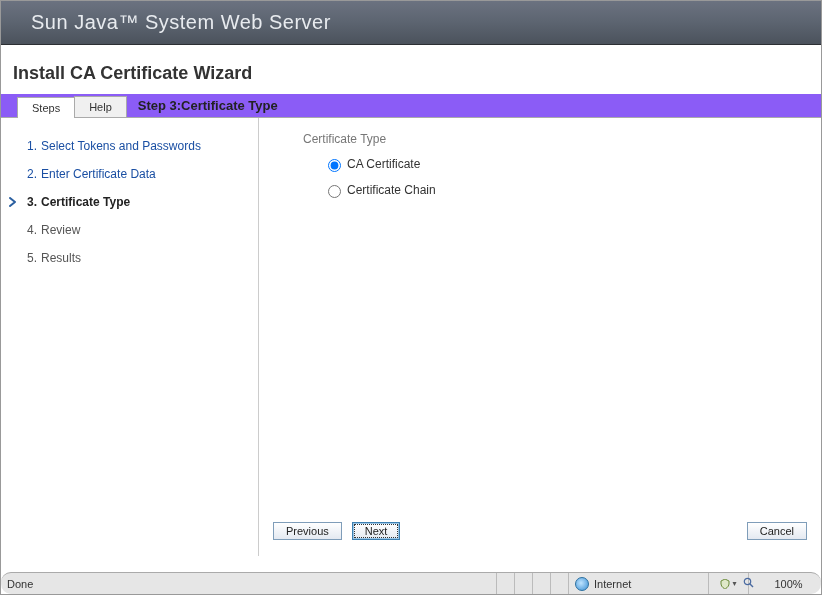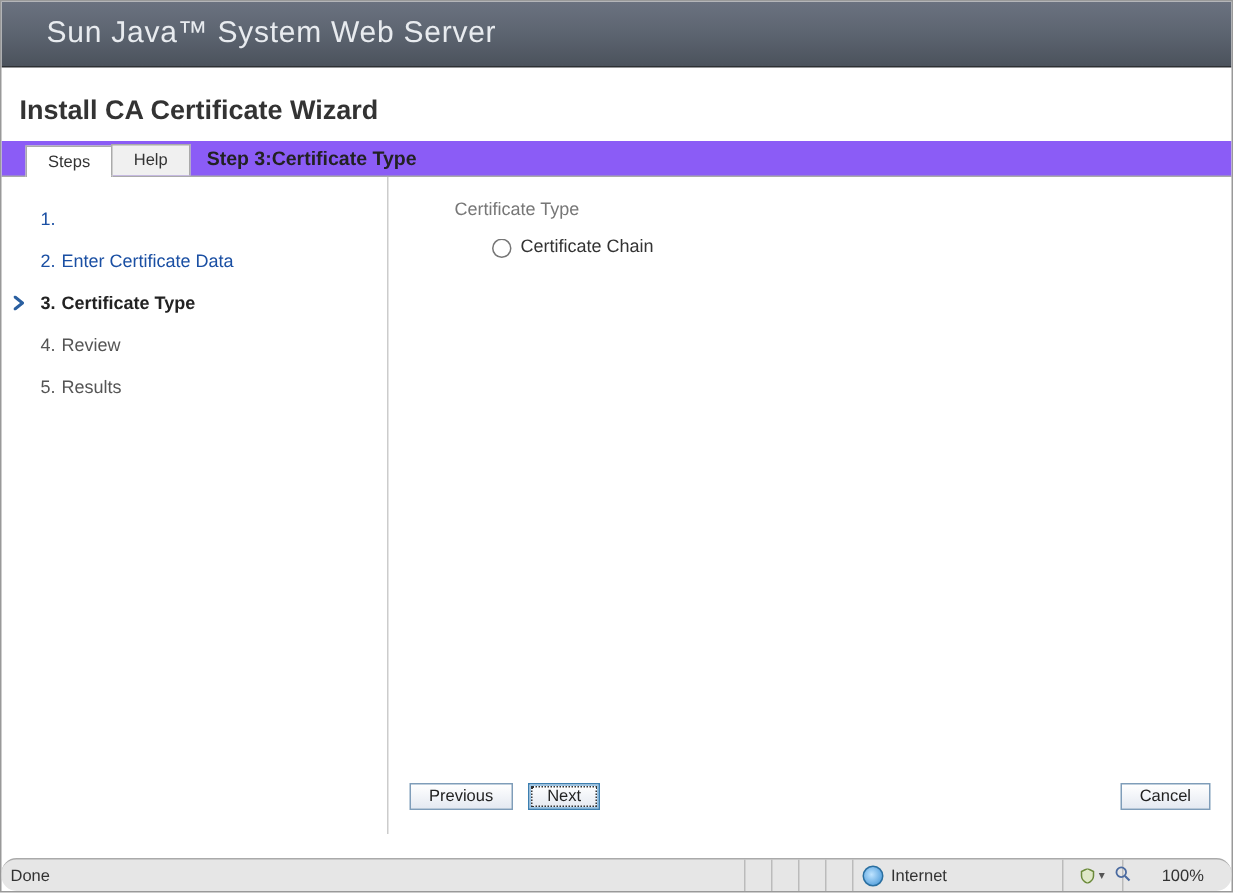--- a/index.html
+++ b/index.html
@@ -198,20 +198,21 @@
     <div class="tab">Help</div>
   </div>
   <div class="step-title">Step 3:Certificate Type</div>
 </div>
 
 <div class="content-row">
 
   <div class="sidebar">
     <div class="step-item link">
       <span class="num">1.</span>
+      <span>Select Tokens and Passwords</span>
     </div>
     <div class="step-item link">
       <span class="num">2.</span>
       <span>Enter Certificate Data</span>
     </div>
     <div class="step-item current">
       <span class="arrow-icon">
         <svg width="10" height="10" viewBox="0 0 10 10">
             <path d="M1 1 L6 5 L1 9" stroke="#2a5fa0" stroke-width="2" fill="none" stroke-linecap="round" stroke-linejoin="round"></path>
           </svg>
@@ -226,20 +227,24 @@
     <div class="step-item future">
       <span class="num">5.</span>
       <span>Results</span>
     </div>
   </div>
 
   <div class="main">
 
     <div class="group-label">Certificate Type</div>
 
+    <label class="radio-row">
+      <input type="radio" name="certtype" checked="" style="">
+      <span>CA Certificate</span>
+    </label>
     <label class="radio-row">
       <input type="radio" name="certtype" style="">
       <span>Certificate Chain</span>
     </label>
 
     <div class="buttons-row">
       <button class="btn">Previous</button>
       <button class="btn focus">Next</button>
       <button class="btn cancel">Cancel</button>
     </div>

